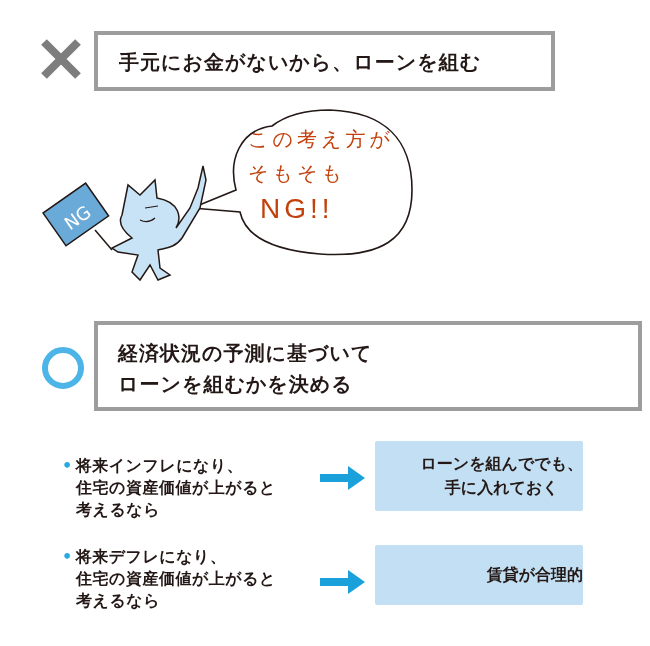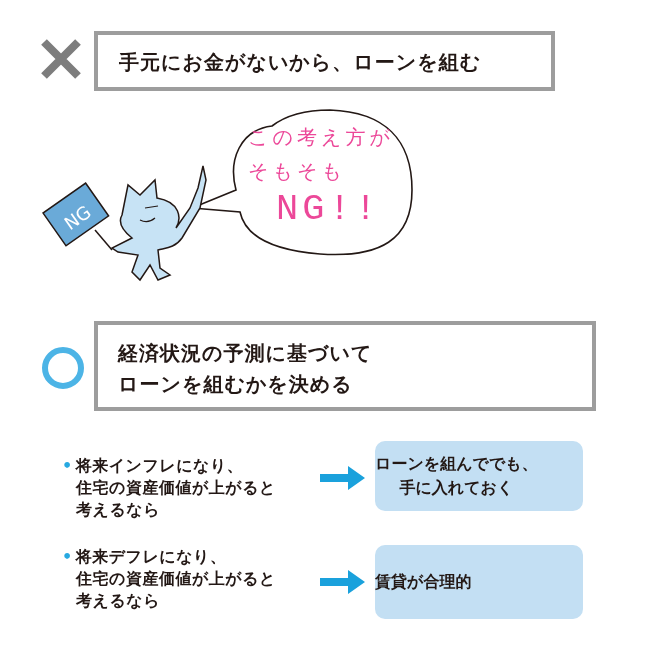--- a/index.html
+++ b/index.html
@@ -1,25 +1,25 @@
 <!DOCTYPE html>
 <html><head>
 <meta charset="utf-8">
 <style>
   html, body { margin:0; padding:0; background:#ffffff; }
   body { width:650px; height:646px; position:relative; overflow:hidden;
          font-family:"DejaVu Sans", sans-serif; color:#231815; }
   .abs { position:absolute; }
   .box { position:absolute; border:4px solid #9d9d9d; background:#fff; box-sizing:border-box; }
   .box-text { font-size:20px; line-height:31px; letter-spacing:1px; font-weight:bold; }
-  .result { position:absolute; background:#c3dff3; border-radius:10px; font-size:16px; font-weight:bold;
-            display:flex; align-items:center; justify-content:flex-start; text-align:center; line-height:24px; }
+  .result { position:absolute; background:#c3dff3; border-radius:2px; font-size:16px; font-weight:bold;
+            display:flex; align-items:center; justify-content:flex-end; text-align:center; line-height:24px; }
   .cond { position:absolute; font-size:16px; font-weight:bold; line-height:22px; letter-spacing:0.5px; }
   .bullet { color:#27a9e1; margin-right:3px; }
-  .speech { font-family:Liberation Mono, monospace; font-weight:normal; color:#ec4899; }
+  .speech { font-family:Liberation Sans, sans-serif; font-weight:normal; color:#c2410c; }
 </style>
 </head>
 <body>
 
 <div class="abs" style="left:40px;top:38px;width:42px;height:42px;">
   <svg width="42" height="42" viewBox="0 0 42 42">
       <path d="M4 4 L38 38 M38 4 L4 38" stroke="#7d7d7d" stroke-width="8"></path>
     </svg>
 </div>
 <div class="box" style="left:94px;top:31px;width:461px;height:60px;">
@@ -39,29 +39,29 @@
     <text x="22" y="125" fill="#fff" font-size="18" font-family="DejaVu Sans, sans-serif" transform="rotate(-35 35 115)">NG</text>
 
     <path d="M82 115 L 88 85 L 100 95 L 115 80 L 117 98 C 140 102, 142 118, 136 128 L 150 108 L 158 88 L 163 66 L 166 80 L 160 108 L 142 138 C 135 148, 125 148, 118 150 L 120 168 L 130 175 L 118 180 L 110 165 L 100 180 L 92 172 L 98 155 L 78 152 L 72 148 L 92 138 C 82 130, 78 122, 82 115 Z" fill="#c7e3f5" stroke="#231815" stroke-width="1.5"></path>
     <path d="M105 108 L 118 106" stroke="#231815" stroke-width="1.2"></path>
     <path d="M100 120 Q 108 124 115 118" stroke="#231815" stroke-width="1.2" fill="none"></path>
   </svg>
 </div>
 <div class="abs speech" style="left:248px;top:122px;font-size:20px;line-height:34px;letter-spacing:4px;">
   <div>この考え方が</div>
   <div>そもそも</div>
-  <div style="font-size:37px;margin-left:28px;margin-top:2px;">NG!!</div>
+  <div style="font-size:28px;margin-left:12px;margin-top:2px;">NG!!</div>
 </div>
 
 <div class="abs" style="left:41px;top:346px;width:44px;height:44px;">
   <svg width="44" height="44" viewBox="0 0 44 44">
       <circle cx="22" cy="22" r="18" fill="none" stroke="#4cb4e6" stroke-width="6"></circle>
     </svg>
 </div>
-<div class="box" style="left:94px;top:321px;width:502px;height:90px;">
+<div class="box" style="left:94px;top:321px;width:548px;height:90px;">
   <div class="box-text abs" style="left:20px;top:13px;">
     <div>経済状況の予測に基づいて</div>
     <div>ローンを組むかを決める</div>
   </div>
 </div>
 
 <div class="cond" style="left:62px;top:442px;margin-top:13px;">
   <div><span class="bullet">•</span><span>将来インフレになり、</span></div>
   <div style="padding-left:14px;">住宅の資産価値が上がると</div>
   <div style="padding-left:14px;">考えるなら</div>
@@ -81,15 +81,15 @@
 <div class="cond" style="left:62px;top:546px;">
   <div><span class="bullet">•</span><span>将来デフレになり、</span></div>
   <div style="padding-left:14px;">住宅の資産価値が上がると</div>
   <div style="padding-left:14px;">考えるなら</div>
 </div>
 <div class="abs" style="left:320px;top:569px;">
   <svg width="46" height="26" viewBox="0 0 46 26">
       <path d="M0 9 H28 V1 L45 13 L28 25 V17 H0 Z" fill="#1aa1dc"></path>
     </svg>
 </div>
-<div class="result" style="left:375px;top:545px;width:208px;height:74px;">
+<div class="result" style="left:375px;top:545px;width:208px;height:60px;">
   <div>賃貸が合理的</div>
 </div>
 
 </body></html>

